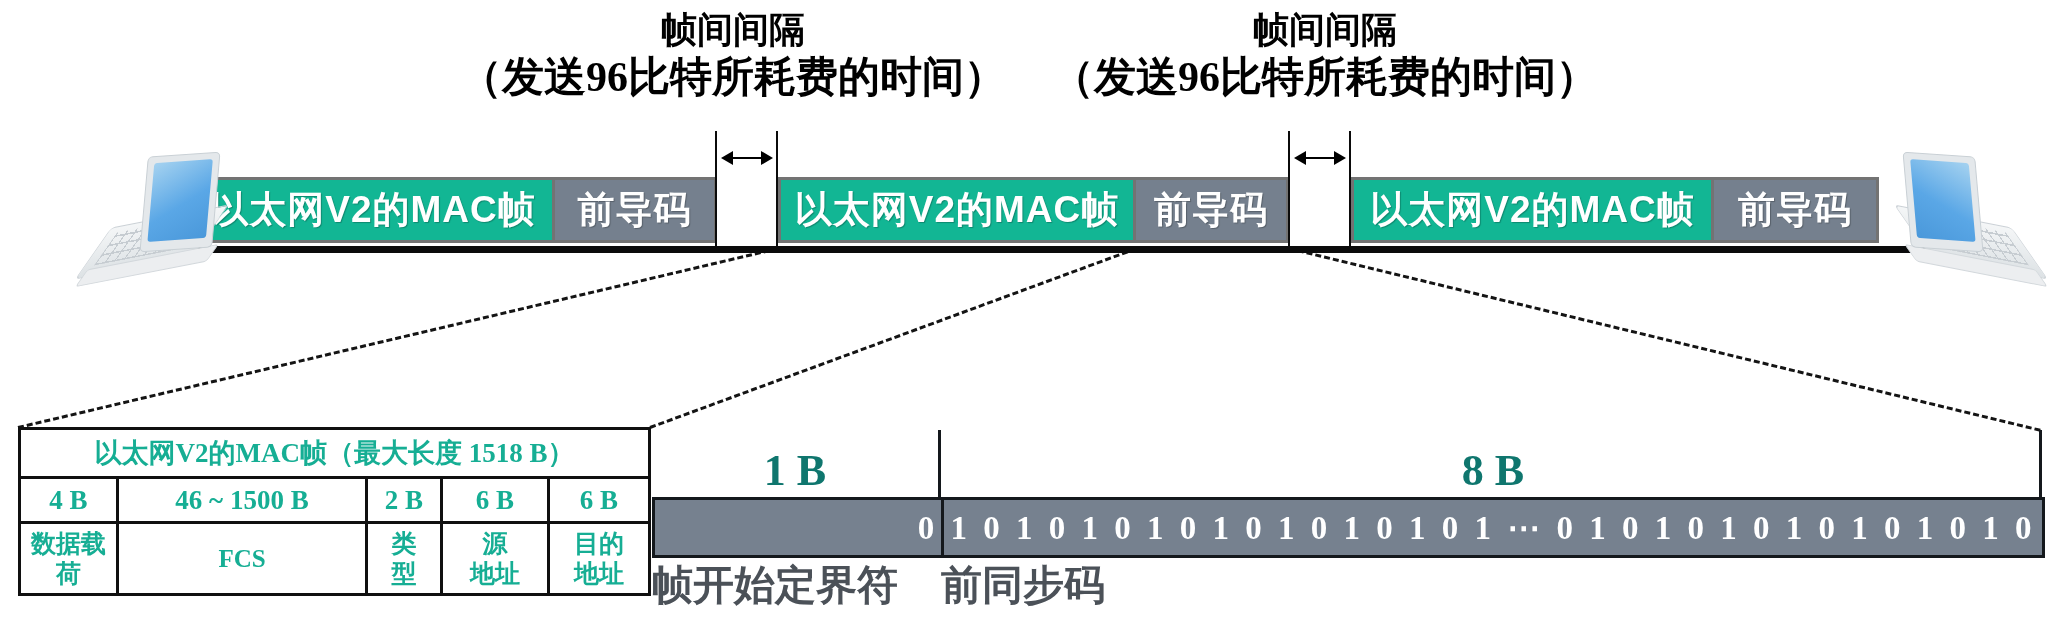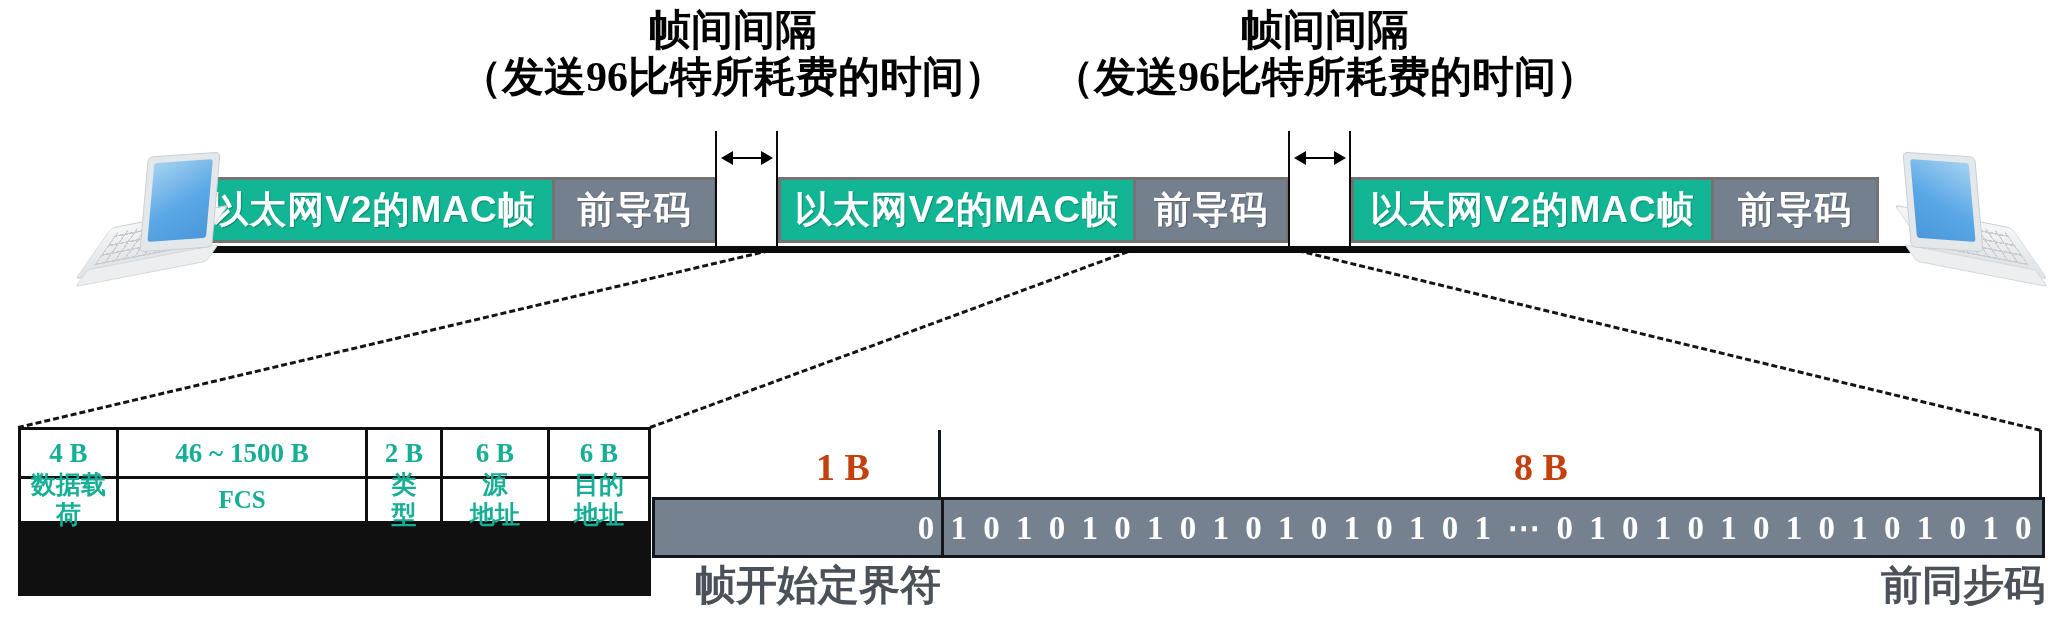--- a/index.html
+++ b/index.html
@@ -3,21 +3,21 @@
 <meta charset="utf-8">
 <style>
   html,body{margin:0;padding:0;background:#ffffff;}
   #canvas{position:relative;width:2056px;height:624px;background:#fff;overflow:hidden;
           font-family:"Liberation Sans","DejaVu Sans",sans-serif;}
   .abs{position:absolute;}
 
   
   .gap-label{position:absolute;top:6px;width:640px;text-align:center;color:#000;
              font-family:"Liberation Serif","DejaVu Serif",serif;font-weight:bold;}
-  .gap-label .t1{font-size:42px;line-height:48px;text-align:center;}
+  .gap-label .t1{font-size:36px;line-height:48px;text-align:center;}
   .gap-label .t2{font-size:42px;line-height:46px;}
   #gap-label-1{left:413px;}
   #gap-label-2{left:1005px;}
 
   
   #wire{left:170px;top:246px;width:1775px;height:7px;background:#0b0b0b;z-index:1;}
 
   
   .blk{position:absolute;top:177px;height:66px;box-sizing:border-box;border:3px solid #737373;
        display:flex;align-items:center;justify-content:center;color:#fff;font-weight:bold;
@@ -62,27 +62,27 @@
   #bits-1{left:0;width:286px;letter-spacing:7px;}
   #bits-2{left:289px;width:1098px;letter-spacing:4px;}
   #bit-divider{position:absolute;left:286px;top:0;width:3px;height:100%;background:#14181c;}
 
   
   .tick{position:absolute;top:430px;width:3px;height:67px;background:#14181c;z-index:2;}
   #tick-mid{left:938px;}
   #tick-right{left:2039px;}
 
   
-  .size-label{position:absolute;top:445px;text-align:center;color:#c2410c;font-weight:bold;
-              font-size:38px;font-family:"Liberation Serif","DejaVu Serif",serif;z-index:2;padding-left:48px;}
+  .size-label{position:absolute;top:445px;text-align:center;color:#0f766e;font-weight:bold;
+              font-size:44px;font-family:"Liberation Serif","DejaVu Serif",serif;z-index:2;}
   #size-1b{left:652px;width:286px;}
   #size-7b{left:941px;width:1104px;}
 
   
-  .band-caption{position:absolute;top:558px;text-align:right;color:#4b5158;font-weight:bold;
+  .band-caption{position:absolute;top:558px;text-align:left;color:#4b5158;font-weight:bold;
                 font-size:41px;font-family:"Liberation Serif","DejaVu Serif",serif;z-index:2;}
   #cap-sfd{left:652px;width:289px;}
   #cap-preamble{left:941px;width:1104px;}
 
   
   .laptop{position:absolute;width:145px;height:120px;z-index:3;}
   #laptop-left{left:90px;top:154px;}
   #laptop-right{left:1888px;top:154px;transform:scaleX(-1);}
   .lt-screen{position:absolute;left:54px;top:0;width:70px;height:94px;background:#e4e8eb;
              border:1px solid #c9d0d5;border-radius:5px;transform:rotate(5deg) skewY(-9deg);}
@@ -146,20 +146,21 @@
   <div class="darrow" style="left:723px;width:48px;"></div>
   <div class="vguide" style="left:1288px;"></div>
   <div class="vguide" style="left:1349px;"></div>
   <div class="darrow" style="left:1296px;width:48px;"></div>
 
   <div class="dash" id="dash-a"></div>
   <div class="dash" id="dash-b"></div>
   <div class="dash" id="dash-c"></div>
 
   <div class="abs" id="mac-table">
+    <div class="cell hdr">以太网V2的MAC帧（最大长度 1518 B）</div>
     <div class="cell size">4 B</div>
     <div class="cell size">46 ~ 1500 B</div>
     <div class="cell size">2 B</div>
     <div class="cell size">6 B</div>
     <div class="cell size">6 B</div>
     <div class="cell lbl">数据载荷</div>
     <div class="cell lbl">FCS</div>
     <div class="cell lbl">类
 型</div>
     <div class="cell lbl">源

